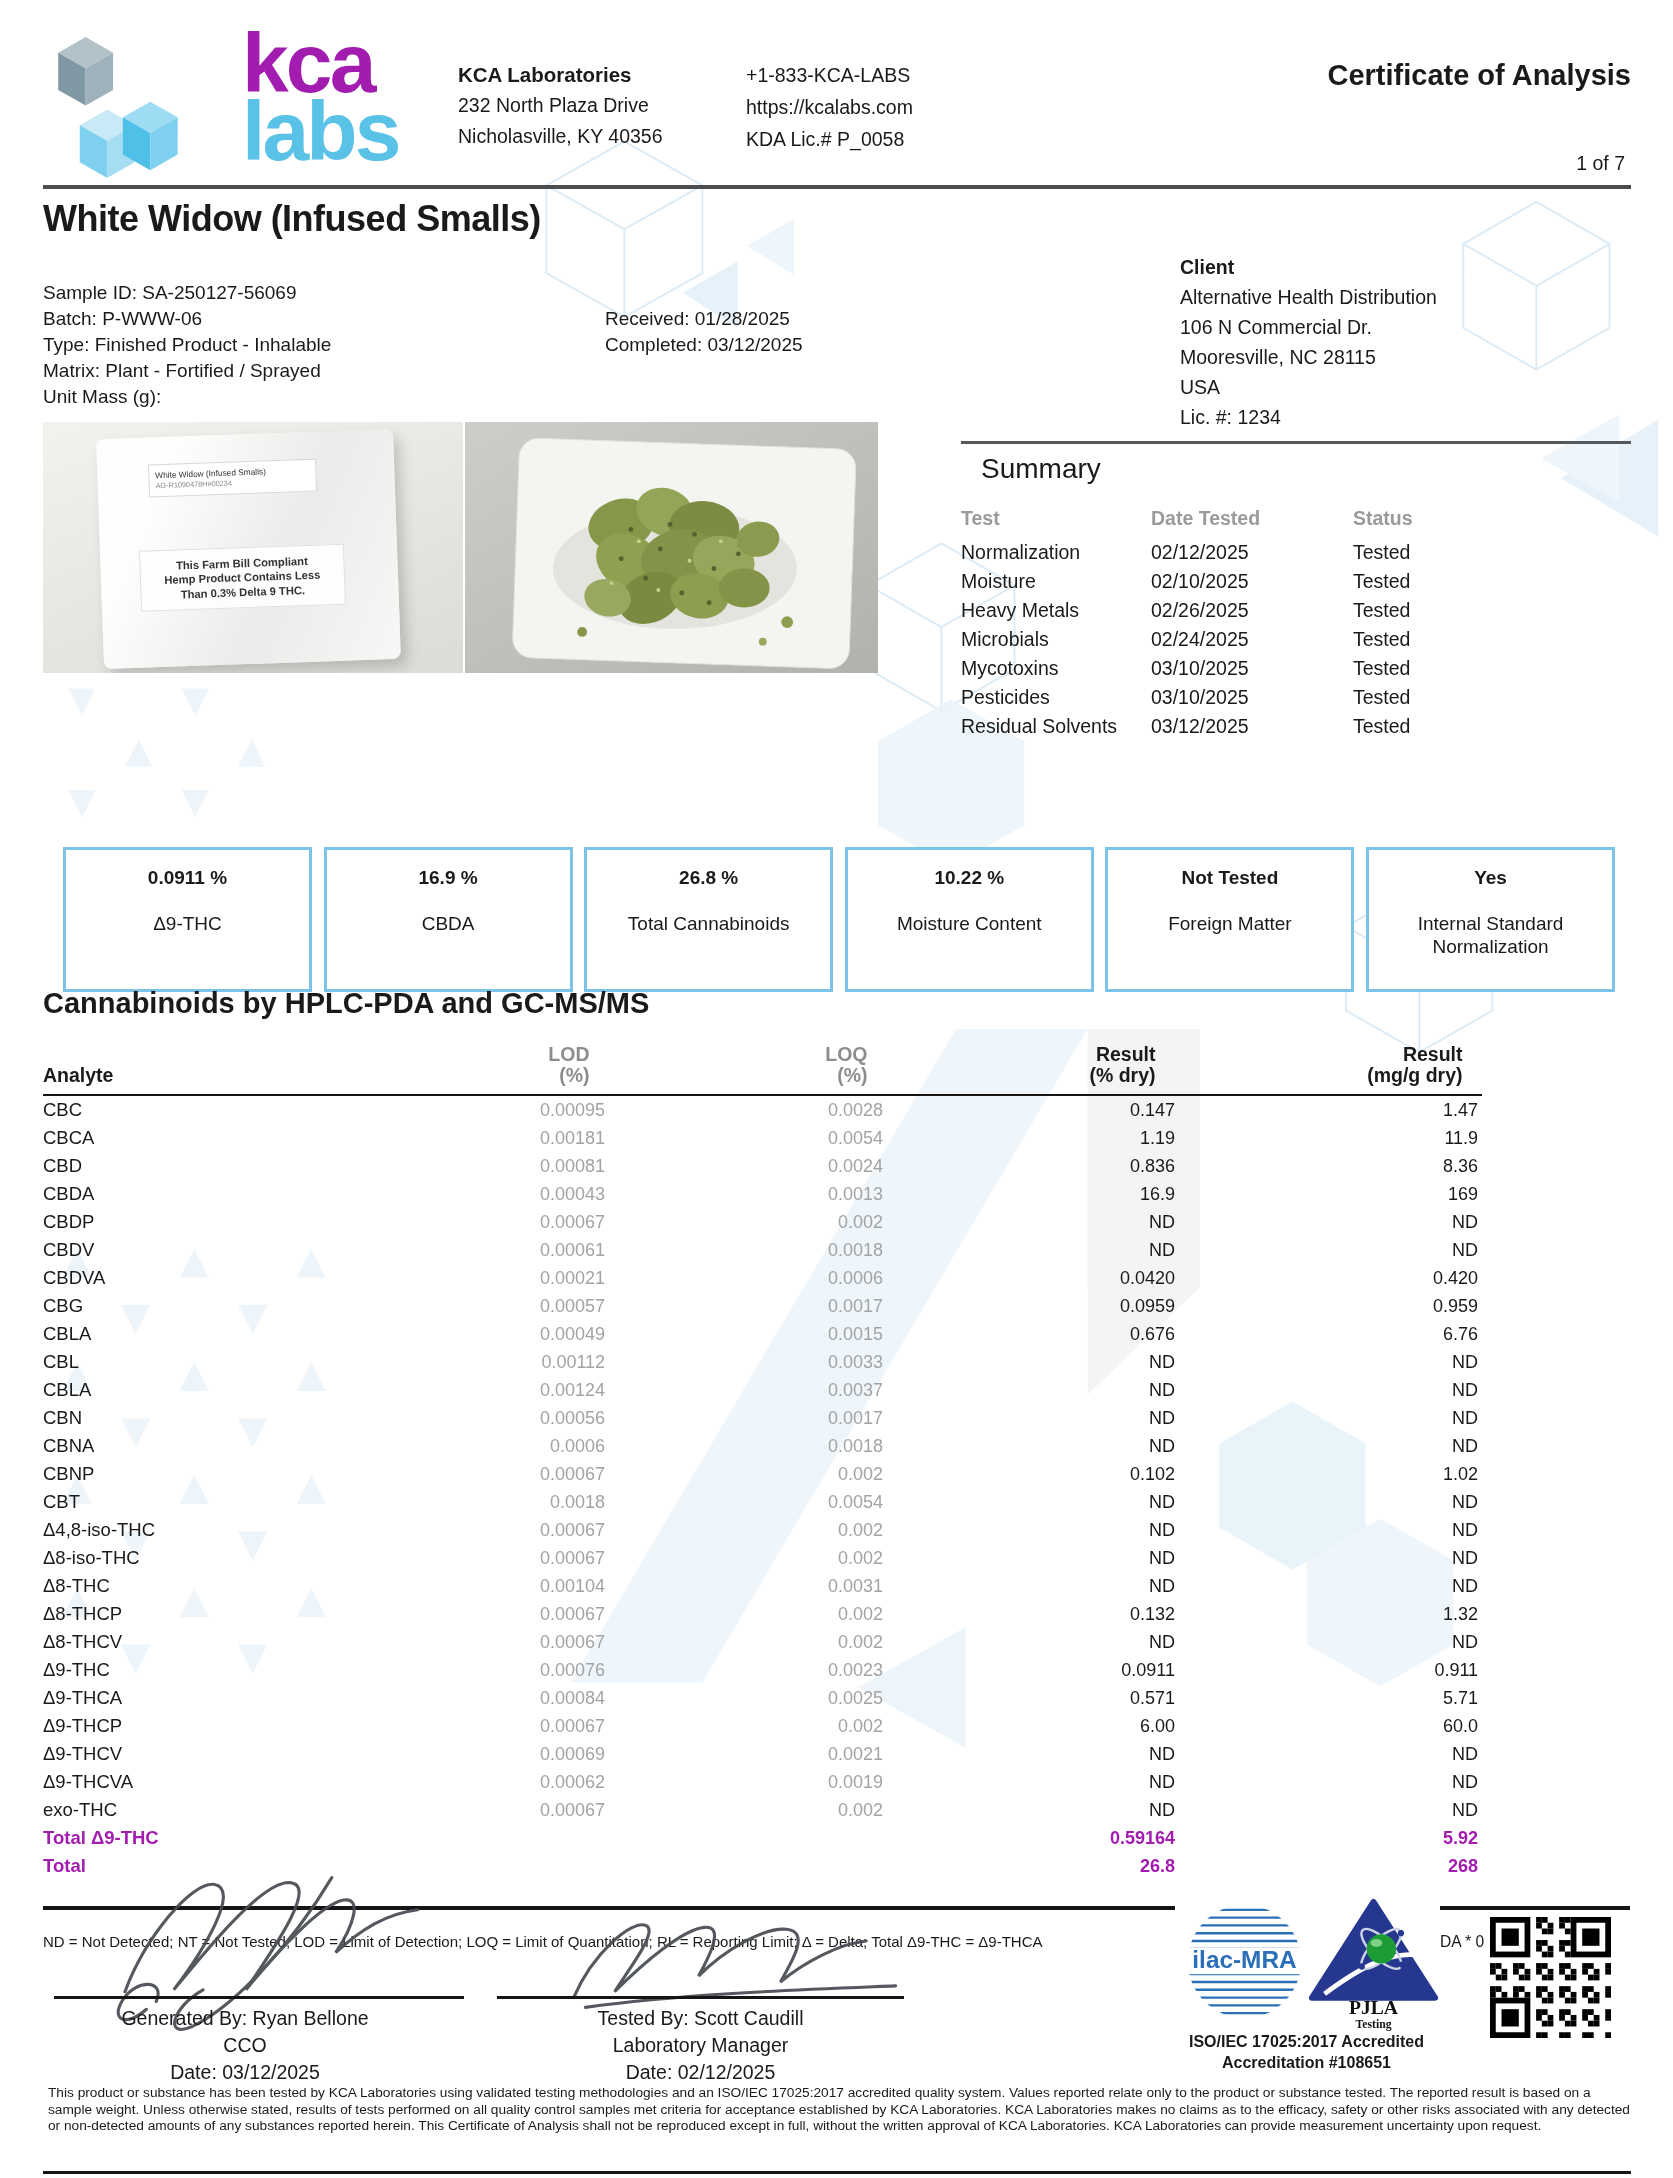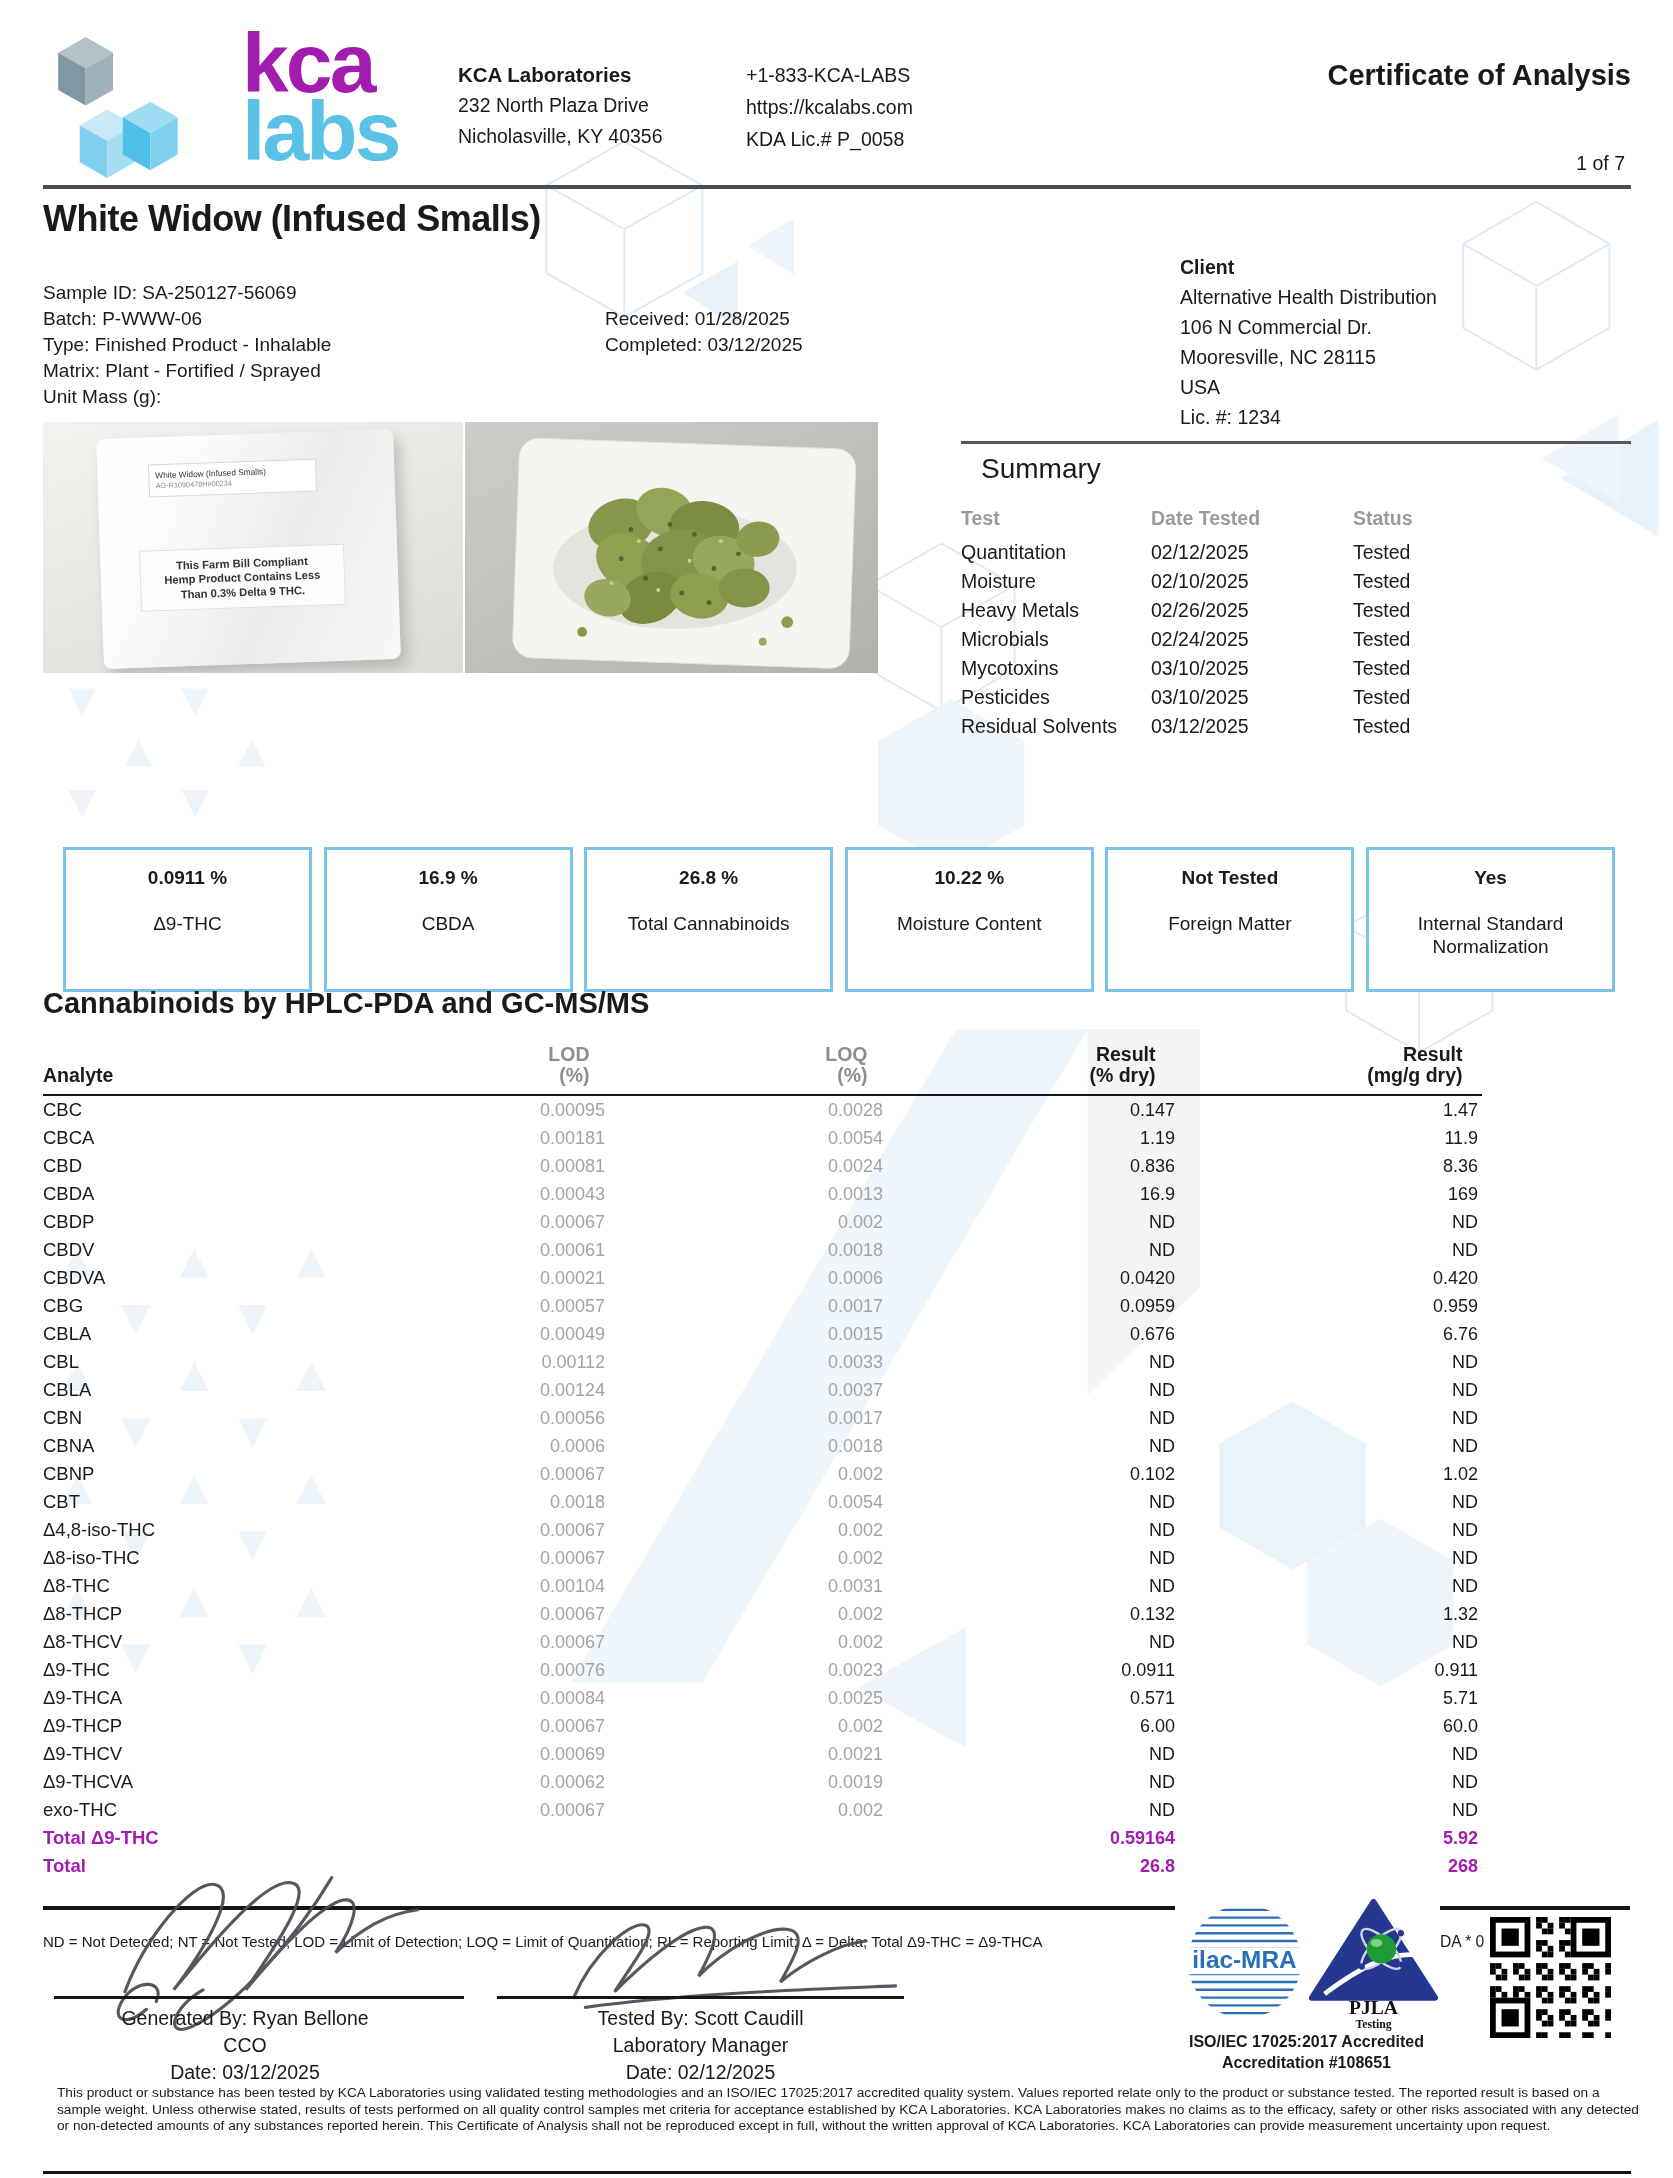--- a/index.html
+++ b/index.html
@@ -82,21 +82,21 @@
   .sl-left{left:54px;width:410px;}
   .sl-right{left:497px;width:407px;}
   .signoff{position:absolute;top:2005px;text-align:center;font-size:19.5px;line-height:27px;}
   .so-left{left:40px;width:410px;}
   .so-right{left:497px;width:407px;}
   .ilac{position:absolute;left:1182px;top:1902px;width:125px;height:119px;}
   .pjla{position:absolute;left:1305px;top:1898px;width:137px;height:137px;}
   .iso-text{position:absolute;left:1174px;top:2032px;width:265px;text-align:center;font-size:16px;
             font-weight:bold;line-height:20.5px;}
   .qr{position:absolute;left:1490px;top:1917px;width:121px;height:121px;}
-  .disclaimer{position:absolute;left:57px;top:2085px;width:1590px;font-size:13.7px;line-height:16.6px;}
+  .disclaimer{position:absolute;left:48px;top:2085px;width:1590px;font-size:13.7px;line-height:16.6px;}
   .rule-bottom{left:43px;right:43px;top:2171px;height:2.9px;background:#151515;}
 </style>
 </head>
 <body>
 
 <div class="page">
 
   <svg class="wm" viewBox="0 0 1716 2234">
     <polygon points="700,300 756,268 756,336" fill="#e7f1f9"></polygon>
     <polygon points="766,252 814,224 814,282" fill="#eef6fb"></polygon>
@@ -265,21 +265,21 @@
       </colgroup>
     <thead>
       <tr>
         <th>Test</th>
         <th>Date Tested</th>
         <th>Status</th>
       </tr>
     </thead>
     <tbody id="summary-body">
         <tr>
-          <td>Quantitation</td>
+          <td>Normalization</td>
           <td>02/12/2025</td>
           <td>Tested</td>
         </tr>
         <tr>
           <td>Moisture</td>
           <td>02/10/2025</td>
           <td>Tested</td>
         </tr>
         <tr>
           <td>Heavy Metals</td>

